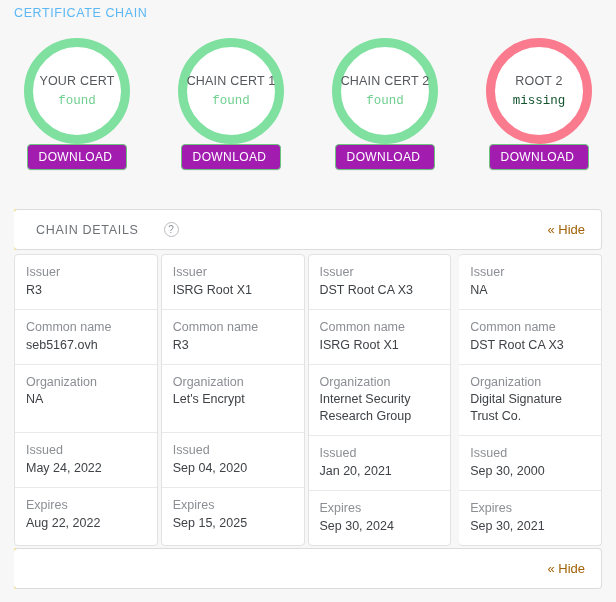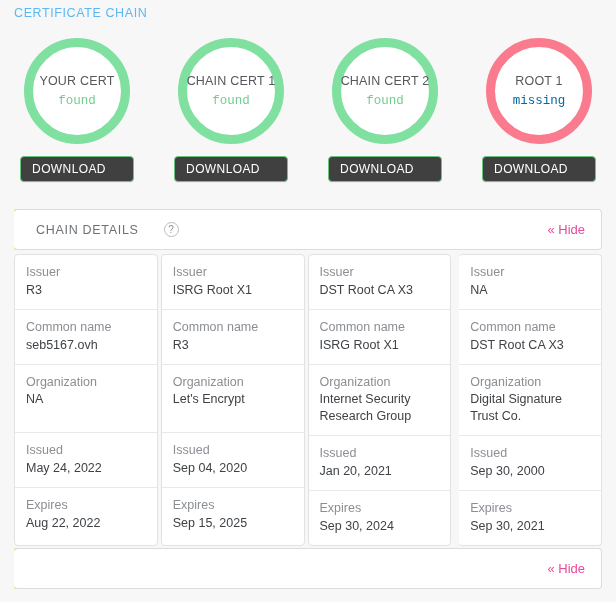--- a/index.html
+++ b/index.html
@@ -72,32 +72,31 @@
     white-space: nowrap;
   }
   .node-status {
     font-size: 12.5px;
     color: #6fcf8f;
     margin-top: 5px;
     line-height: 1.2;
     font-family: Liberation Mono, monospace;
   }
   .node-circle.missing .node-status {
-    color: #0369a1;
+    color: #14532d;
   }
   .download-btn {
-    margin-top: 12px;
     display: inline-block;
-    background: #404040;
+    background: #a21caf;
     border: 1px solid #6cc47e;
     border-radius: 4px;
     color: #ffffff;
     font-size: 12px;
     letter-spacing: 0.4px;
-    padding: 6px 27px 6px 11px;
+    padding: 6px 14px 6px 11px;
     cursor: pointer;
     box-shadow: 0 1px 0 rgba(0,0,0,0.04);
     line-height: 1;
   }
 
   
   .details-header {
     position: absolute;
     left: 14px;
     top: 209px;
@@ -137,21 +136,21 @@
     display: inline-flex;
     align-items: center;
     justify-content: center;
     margin-left: 9px;
     cursor: pointer;
     box-sizing: border-box;
   }
   .hide-link {
     margin-left: auto;
     font-size: 13px;
-    color: #ec4899;
+    color: #a16207;
     cursor: pointer;
     white-space: nowrap;
   }
 
   
   .details-grid {
     position: absolute;
     left: 14px;
     top: 254px;
     width: 588px;
@@ -247,21 +246,21 @@
     <div class="chain-node">
       <div class="node-circle">
         <div class="node-name">CHAIN CERT 2</div>
         <div class="node-status">found</div>
       </div>
       <div class="download-btn">DOWNLOAD</div>
     </div>
 
     <div class="chain-node">
       <div class="node-circle missing">
-        <div class="node-name">ROOT 1</div>
+        <div class="node-name">ROOT 2</div>
         <div class="node-status">missing</div>
       </div>
       <div class="download-btn">DOWNLOAD</div>
     </div>
 
   </div>
 
   <div class="accent-bar-yellow"></div>
   <div class="details-header">
     <span class="details-header-title">CHAIN DETAILS</span>

